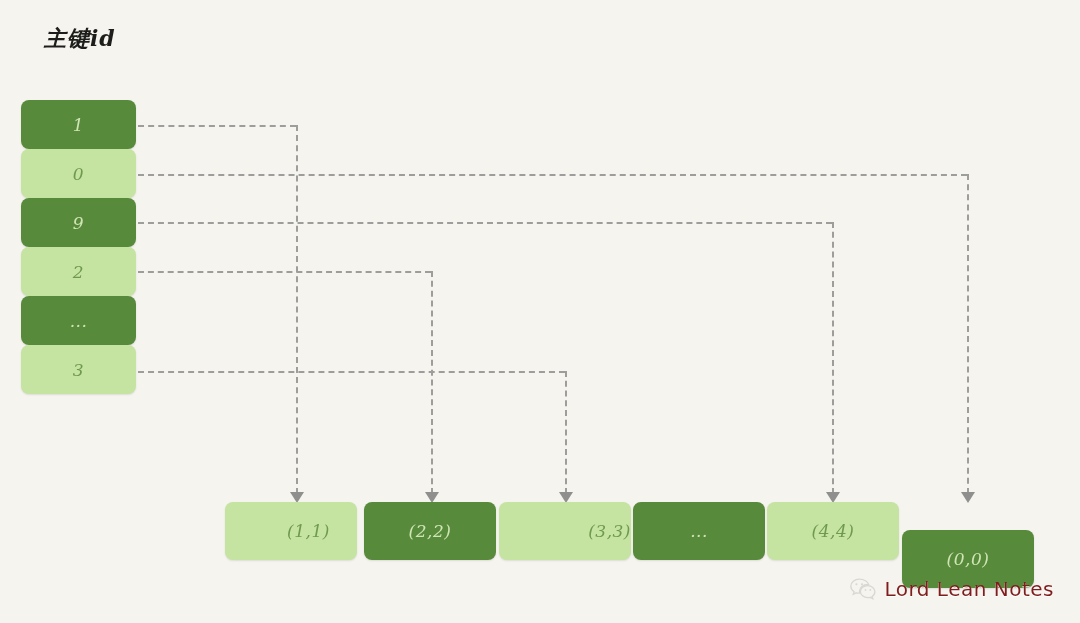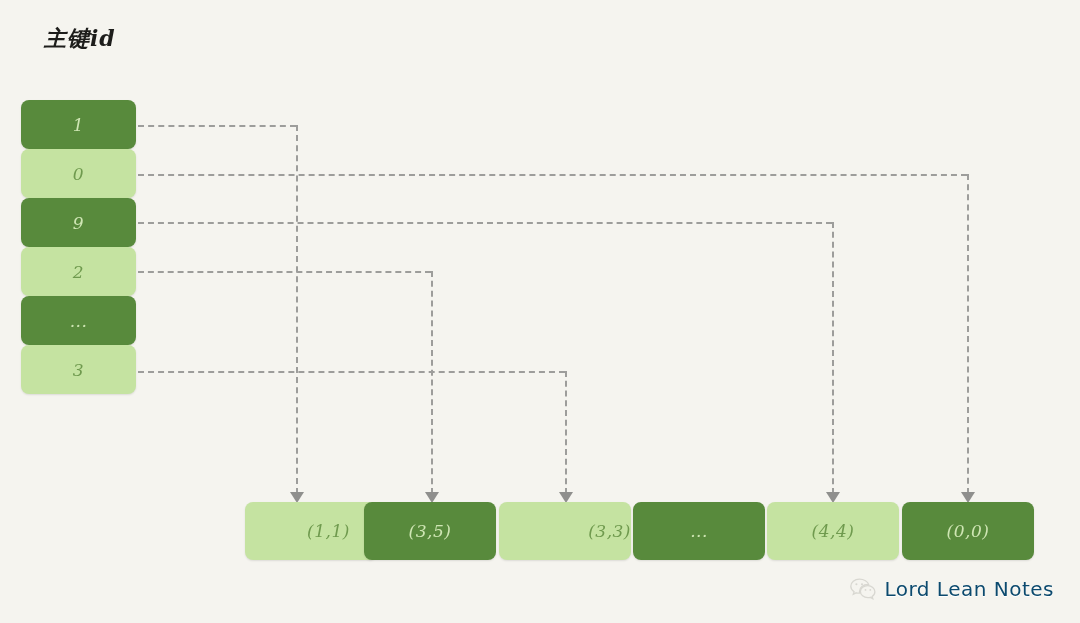--- a/index.html
+++ b/index.html
@@ -92,21 +92,21 @@
   }
 
   
   .watermark {
     position: absolute;
     right: 26px;
     bottom: 22px;
     display: flex;
     align-items: center;
     gap: 8px;
-    color: #0c4a6e;
+    color: #7f1d1d;
     font-family: "DejaVu Sans", sans-serif;
     font-size: 20px;
     letter-spacing: 0.5px;
     user-select: none;
   }
   .watermark .wm-text {
     text-shadow: 0 1px 0 #ffffff;
   }
   .wechat-icon svg { display: block; }
 </style>
@@ -150,36 +150,36 @@
       <div class="arrow-head" style="left: 826px; top: 492px;"></div>
       <div class="dash-h" style="left: 138px; top: 271px; width: 293px;"></div>
       <div class="dash-v" style="left: 431px; top: 271px; height: 223px;"></div>
       <div class="arrow-head" style="left: 425px; top: 492px;"></div>
       <div class="dash-h" style="left: 138px; top: 371px; width: 427px;"></div>
       <div class="dash-v" style="left: 565px; top: 371px; height: 123px;"></div>
       <div class="arrow-head" style="left: 559px; top: 492px;"></div>
     </div>
 
   <div class="row-bottom">
-      <div class="node light" style="left: 245px; padding-left: 35px;">
+      <div class="node light" style="left: 225px; padding-left: 35px;">
         <span>(1,1)</span>
       </div>
       <div class="node dark" style="left: 364px;">
-        <span>(3,5)</span>
+        <span>(2,2)</span>
       </div>
       <div class="node light" style="left: 499px; justify-content: flex-end;">
         <span>(3,3)</span>
       </div>
       <div class="node dark" style="left: 633px;">
         <span>...</span>
       </div>
       <div class="node light" style="left: 767px;">
         <span>(4,4)</span>
       </div>
-      <div class="node dark" style="left: 902px;">
+      <div class="node dark" style="left: 902px; margin-top: 28px;">
         <span>(0,0)</span>
       </div>
     </div>
 
   <div class="watermark">
     <span class="wechat-icon">
       <svg width="26" height="22" viewBox="0 0 26 22" aria-hidden="true">
         <path d="M9.4 1.2C4.6 1.2 0.8 4.4 0.8 8.3c0 2.2 1.3 4.2 3.3 5.5l-0.8 2.5 2.9-1.5c0.9 0.3 1.9 0.4 2.9 0.4 0.2 0 0.5 0 0.7 0-0.2-0.6-0.3-1.2-0.3-1.8 0-3.8 3.7-6.9 8.3-6.9 0.3 0 0.6 0 0.9 0.1C17.9 3.6 14 1.2 9.4 1.2z" fill="none" stroke="#d8d7d1" stroke-width="1.3"></path>
         <circle cx="6.4" cy="6.2" r="1.05" fill="#d8d7d1"></circle>
         <circle cx="12.0" cy="6.2" r="1.05" fill="#d8d7d1"></circle>

